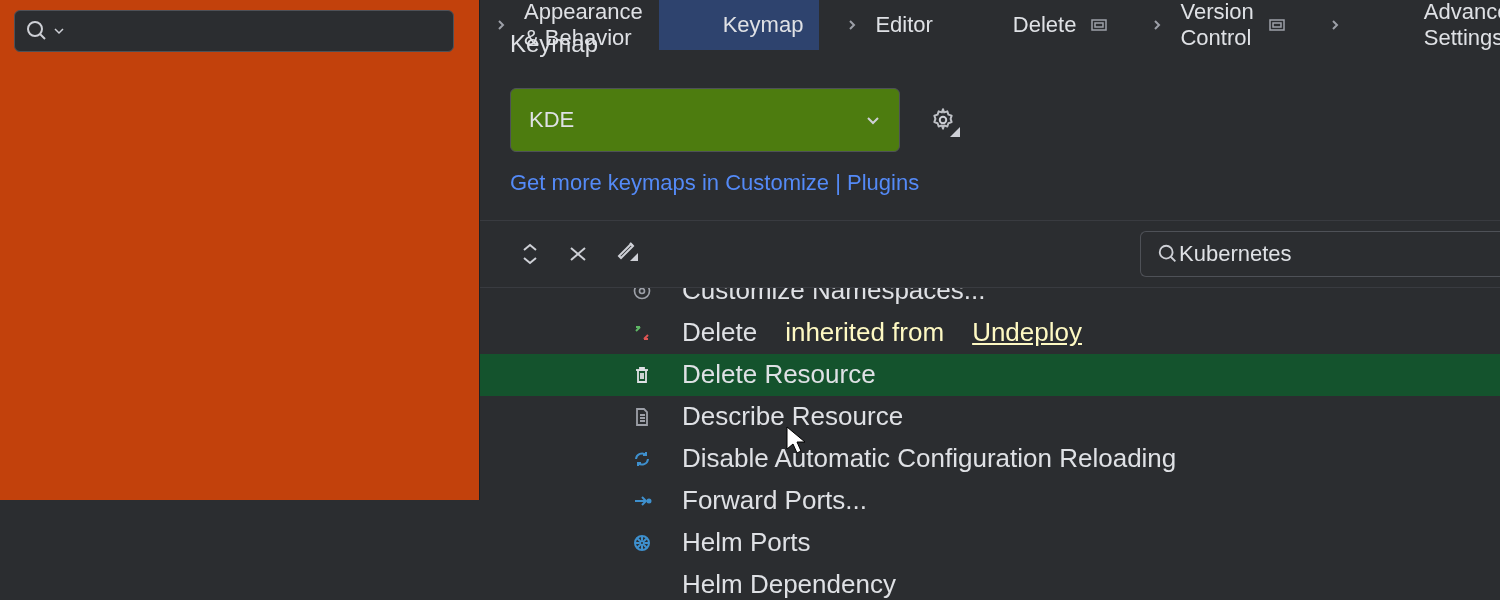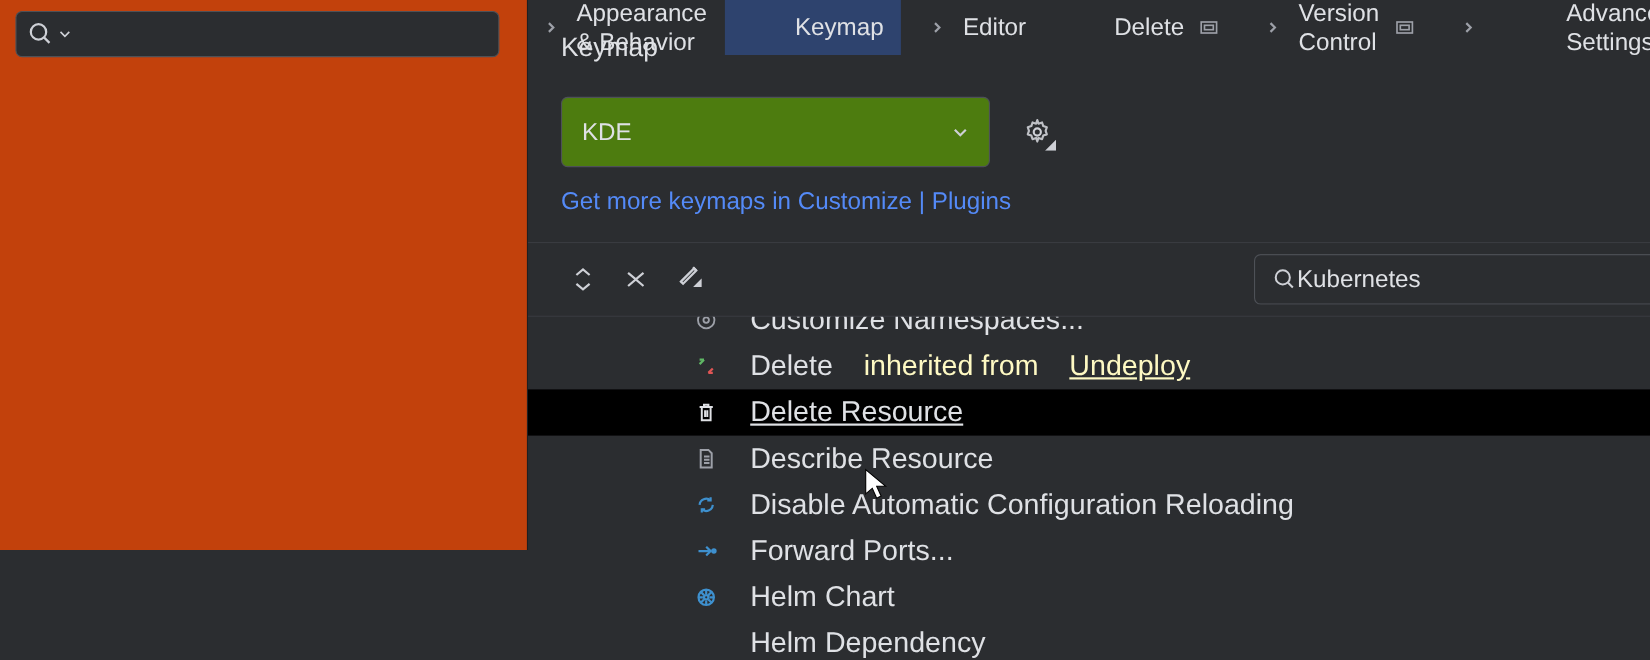--- a/index.html
+++ b/index.html
@@ -130,22 +130,21 @@
 }
 .tree-item {
   display: flex;
   align-items: center;
   height: 42px;
   padding-left: 150px;
   gap: 28px;
   font-size: 26px;
 }
 .tree-item.selected {
-  background: #000000;
-  text-decoration: underline;
+  background: #14532d;
 }
 .tree-item .icon {
   width: 24px;
   display: flex;
   justify-content: center;
 }
 .tree-item .muted { color: #fef9c3; }
 .tree-item .underline { text-decoration: underline; }
 .cursor {
   position: absolute;
@@ -356,21 +355,21 @@
       <span>Forward Ports...</span>
     </div>
     <div class="tree-item">
       <span class="icon">
           <svg width="20" height="20" viewBox="0 0 20 20" fill="none" stroke="#3e90ce" stroke-width="2">
             <circle cx="10" cy="10" r="7"></circle>
             <circle cx="10" cy="10" r="2"></circle>
             <path d="M10 3v4M10 13v4M3 10h4M13 10h4M5 5l3 3M12 12l3 3M15 5l-3 3M8 12l-3 3"></path>
           </svg>
         </span>
-      <span>Helm Chart</span>
+      <span>Helm Ports</span>
     </div>
     <div class="tree-item">
       <span class="icon"></span>
       <span>Helm Dependency</span>
     </div>
   </div>
 </div>
 
 <svg class="cursor" width="24" height="30" viewBox="0 0 24 30">
     <path d="M2 2 L2 24 L8 19 L12 28 L16 26 L12 17 L20 17 Z" fill="#fff" stroke="#000" stroke-width="1"></path>

